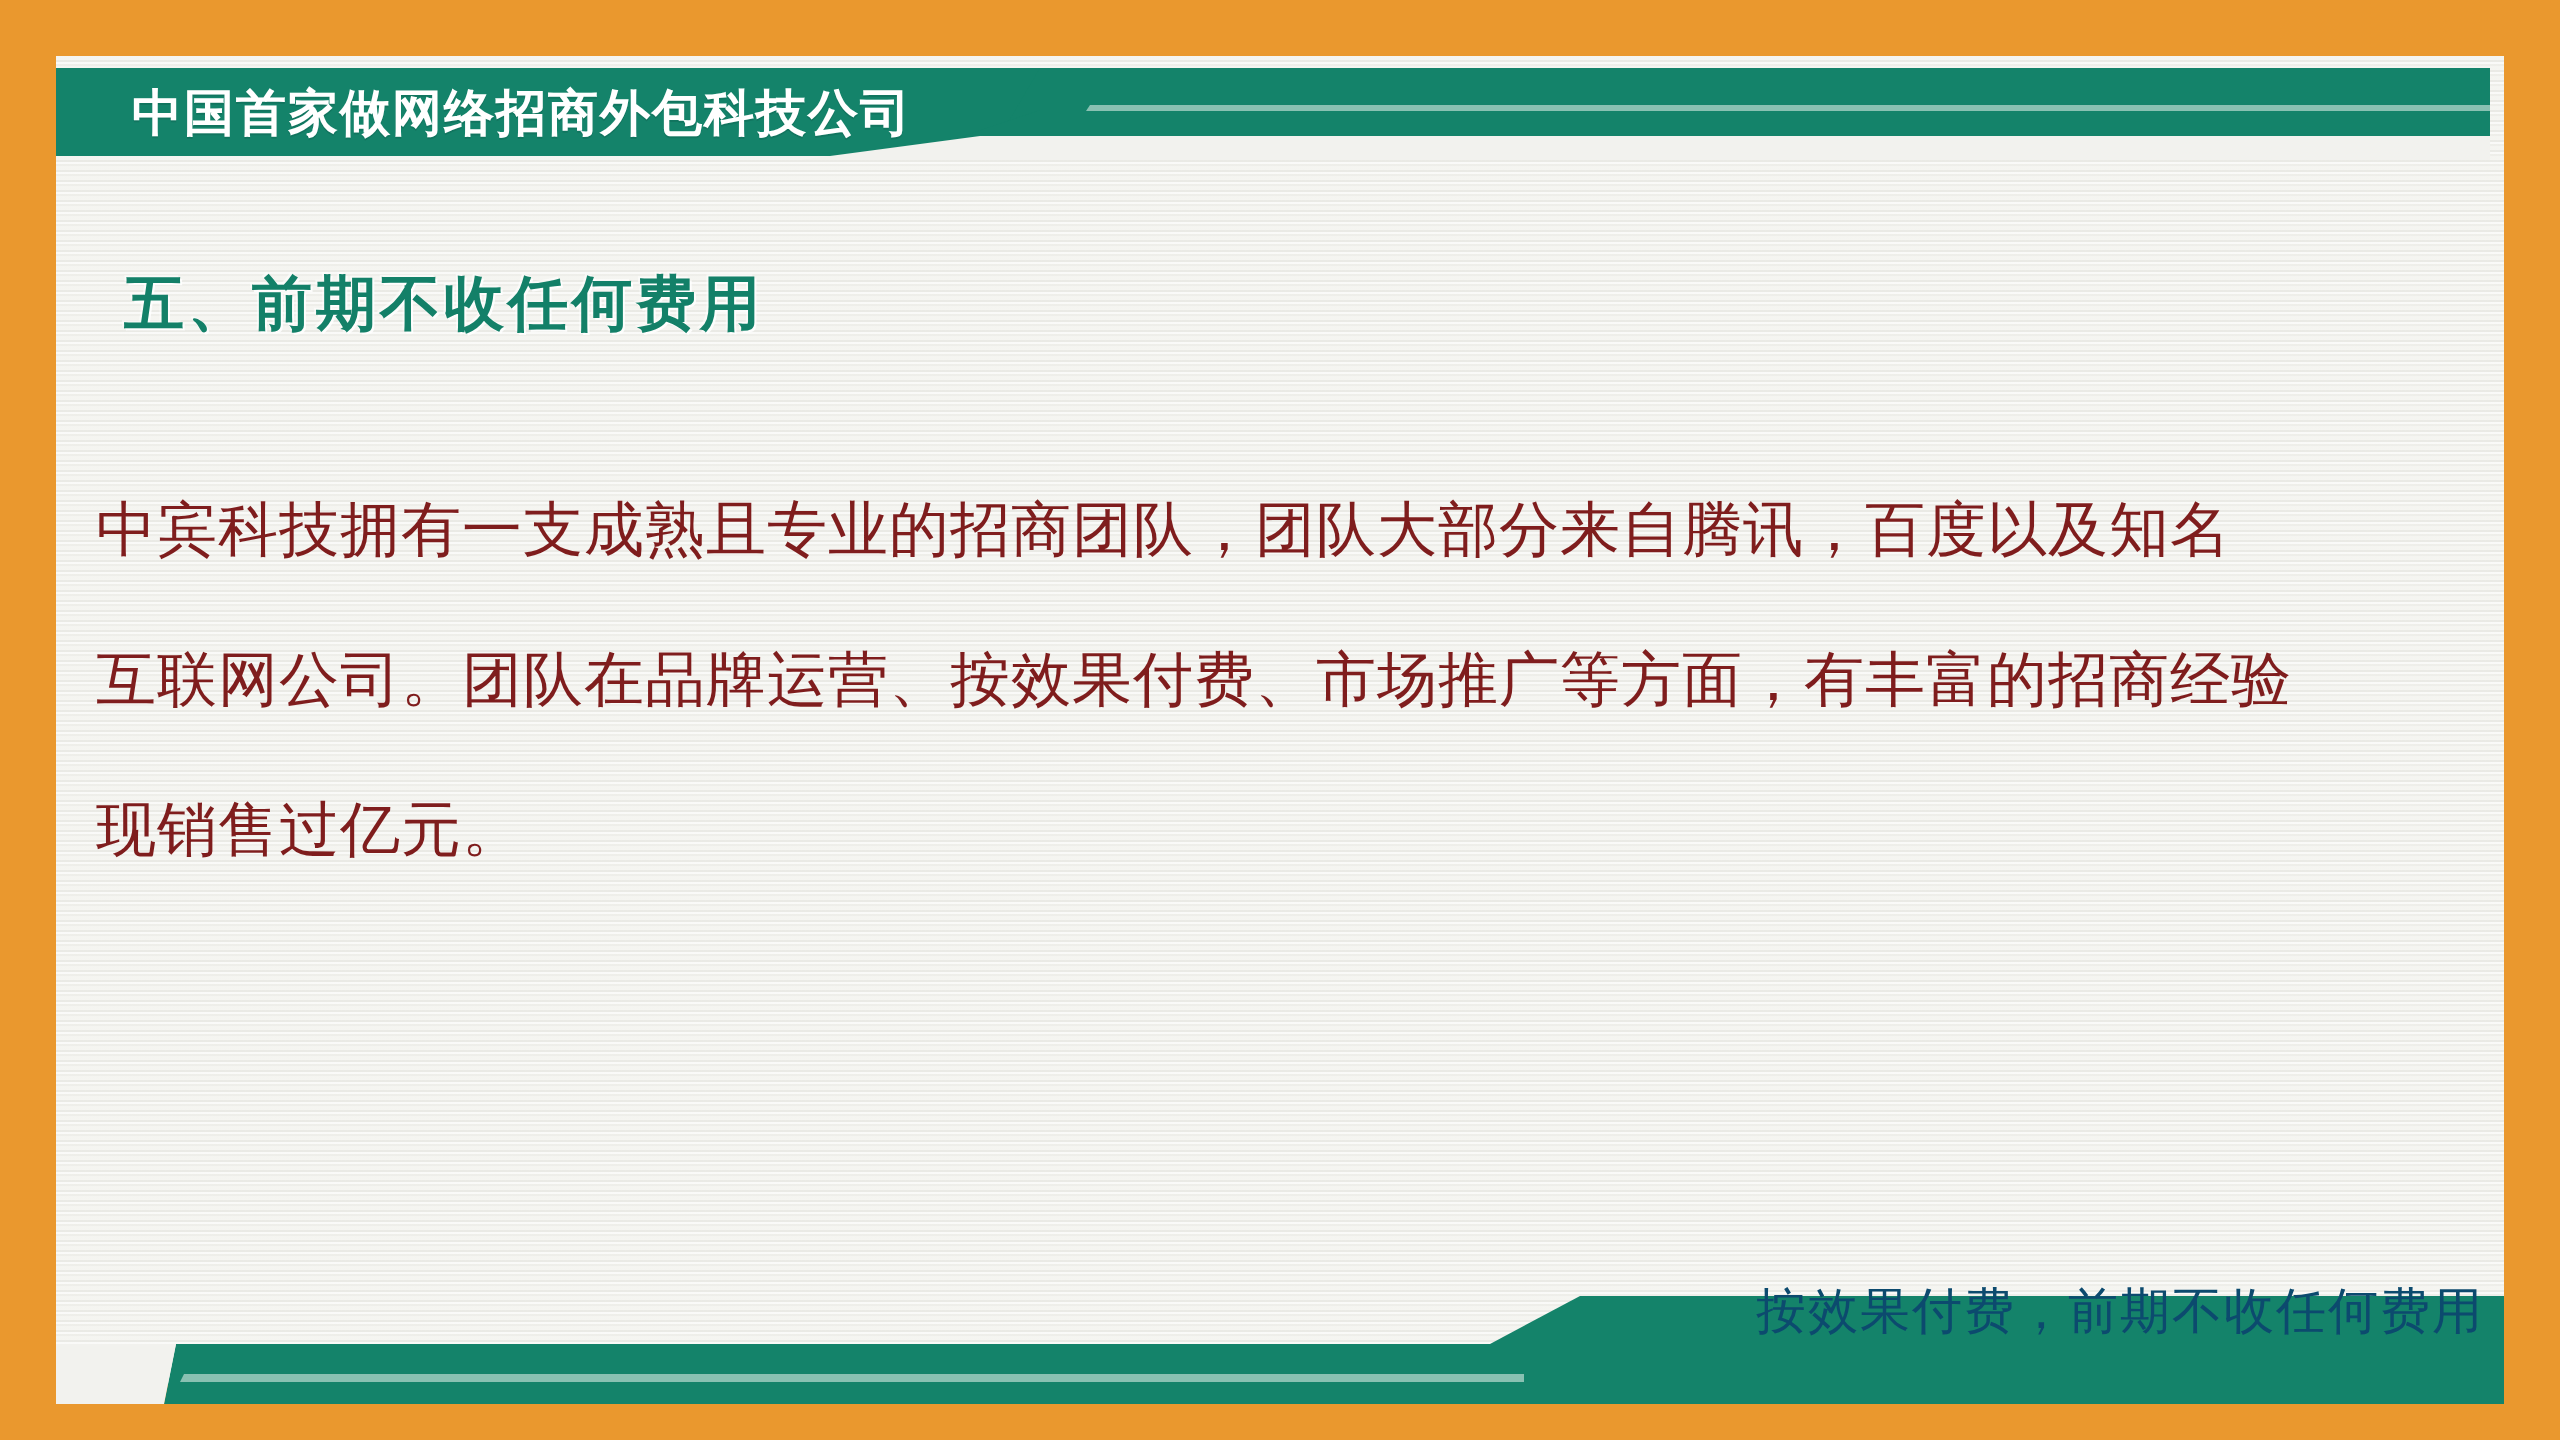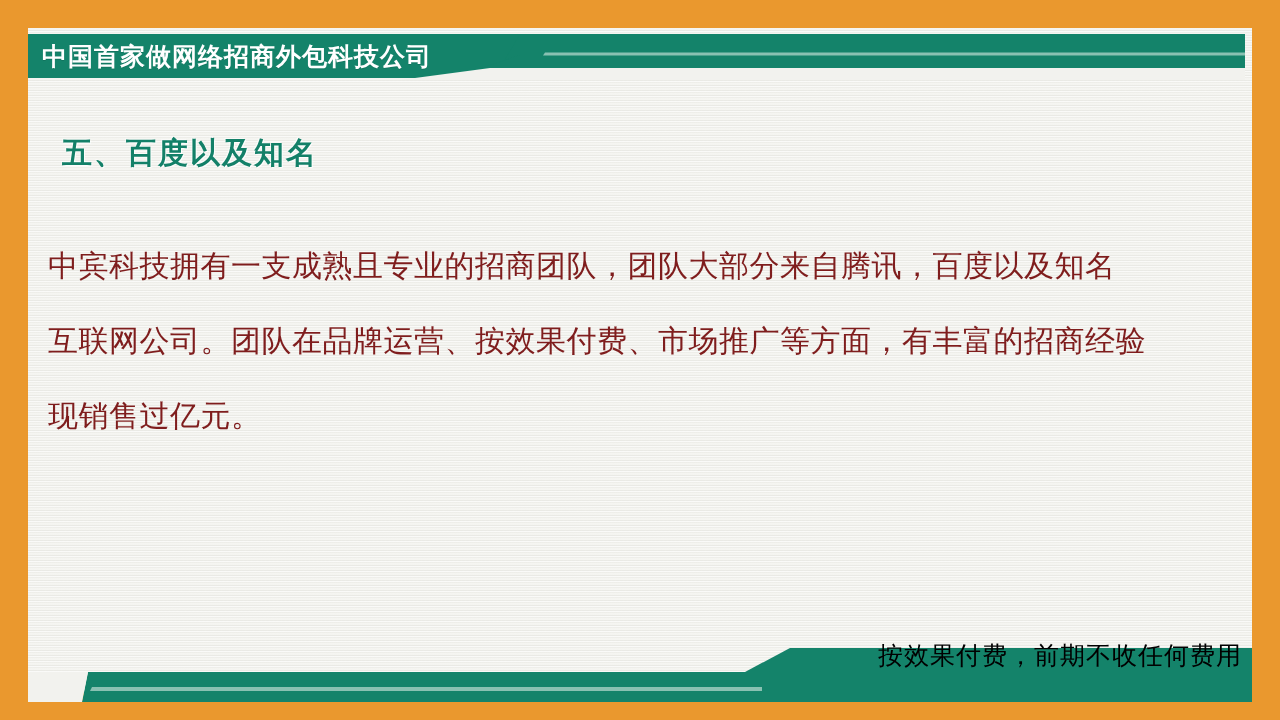--- a/index.html
+++ b/index.html
@@ -72,20 +72,21 @@
   .header-title-text {
     font-family: "Liberation Sans", sans-serif;
     font-weight: bold;
     font-size: 25px;
     color: #ffffff;
     letter-spacing: 1px;
     white-space: nowrap;
     position: relative;
     z-index: 4;
     text-shadow: 0px 1px 0px rgba(0,0,0,0.10);
+    margin-left: 24px;
   }
 
   
   #section-heading {
     position: absolute;
     left: 62px;
     top: 133px;
     font-family: "Liberation Sans", sans-serif;
     font-weight: bold;
     font-size: 30px;
@@ -126,21 +127,21 @@
     height: 110px;
     pointer-events: none;
   }
   #footer-text {
     position: absolute;
     right: 38px;
     bottom: 48px;
     font-family: "Liberation Sans", sans-serif;
     font-size: 25px;
     font-weight: normal;
-    color: #000000;
+    color: #0c4a6e;
     letter-spacing: 1px;
     white-space: nowrap;
     z-index: 4;
   }
 </style>
 </head>
 <body>
 
 <div id="slide">
 
@@ -159,21 +160,21 @@
 
       <polygon points="545,52.5 1245,52.5 1245,55.5 543,55.5" fill="#8fc4b6" opacity="0.95"></polygon>
 
       <polygon points="1245,68 1245,80 400,80 490,68" fill="#f2f2ee"></polygon>
     </svg>
     <div id="header-title-wrap">
       <span class="header-title-text">中国首家做网络招商外包科技公司</span>
     </div>
   </div>
 
-  <div id="section-heading">五、百度以及知名</div>
+  <div id="section-heading">五、前期不收任何费用</div>
 
   <div id="body-paragraph">
     <span class="pline">中宾科技拥有一支成熟且专业的招商团队，团队大部分来自腾讯，百度以及知名</span>
     <span class="pline">互联网公司。团队在品牌运营、按效果付费、市场推广等方面，有丰富的招商经验</span>
     <span class="pline">现销售过亿元。</span>
   </div>
 
   <div id="footer-band">
     <svg width="1280" height="110" viewBox="0 0 1280 110" xmlns="http://www.w3.org/2000/svg">
 

